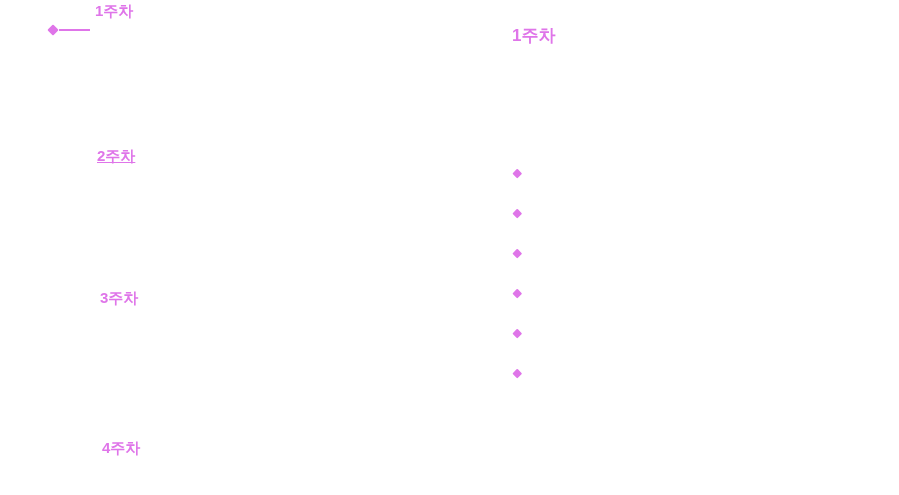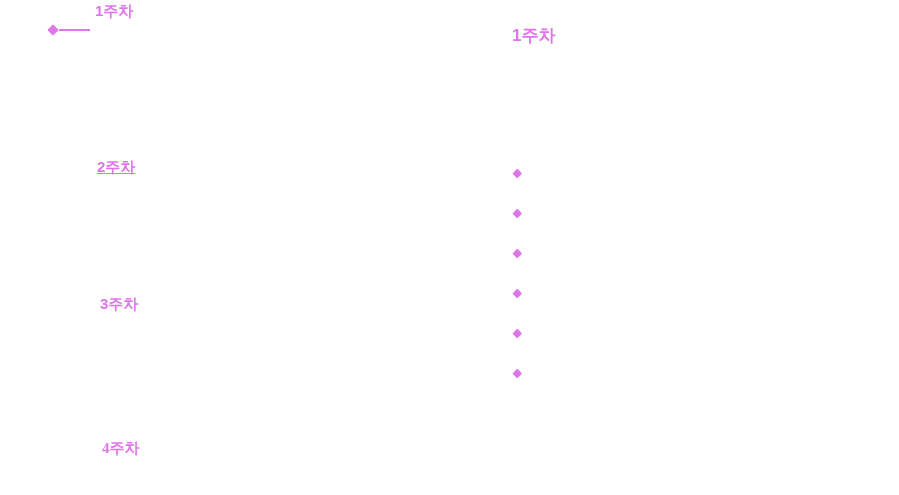--- a/index.html
+++ b/index.html
@@ -23,23 +23,23 @@
   
   .week-label {
     position: absolute;
     color: var(--accent);
     font-weight: 700;
     font-size: 15px;
     line-height: 16px;
     white-space: nowrap;
   }
   .week-label.w1 { left: 50px; top: 3px; }
-  .week-label.w2 { left: 52px; top: 159px; text-decoration: underline; }
-  .week-label.w3 { left: 55px; top: 296px; }
-  .week-label.w4 { left: 57px; top: 440px; font-family: Liberation Serif, serif; }
+  .week-label.w2 { left: 52px; top: 148px; text-decoration: underline; }
+  .week-label.w3 { left: 55px; top: 290px; }
+  .week-label.w4 { left: 57px; top: 440px; }
 
   
   .node-diamond {
     position: absolute;
     left: 4px;
     top: 26px;
     width: 8px;
     height: 8px;
     background: var(--accent);
     transform: rotate(45deg);

